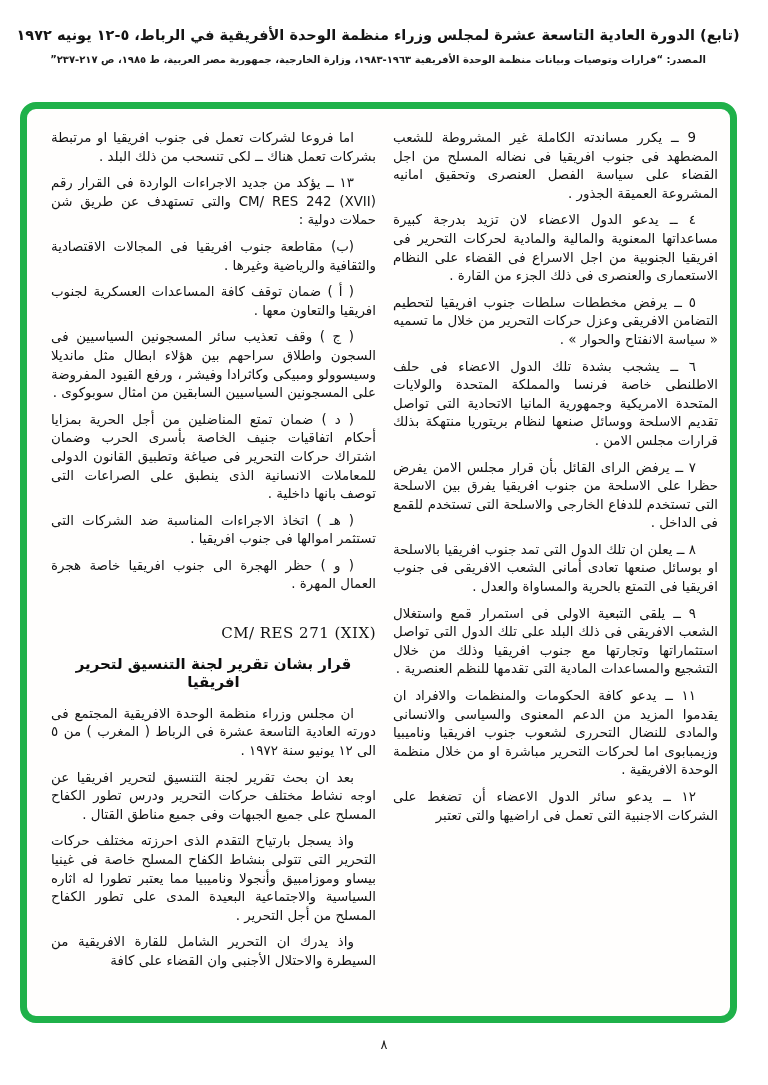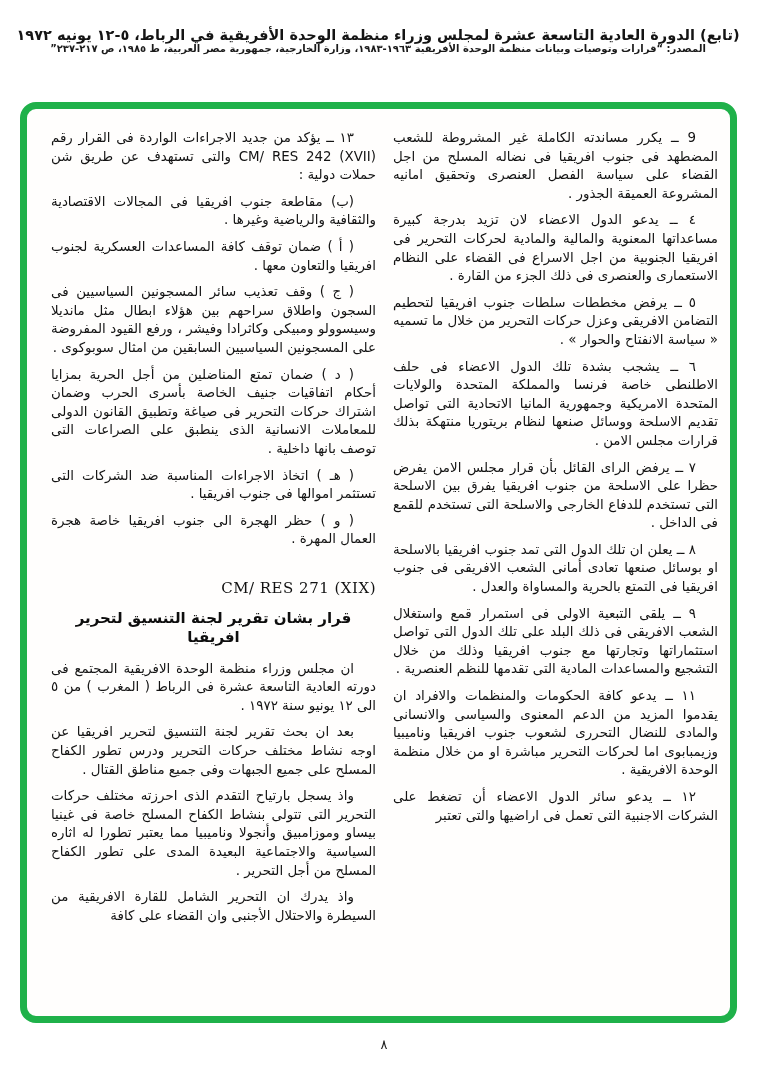--- a/index.html
+++ b/index.html
@@ -5,21 +5,21 @@
   * { margin:0; padding:0; box-sizing:border-box; }
   html,body { width:768px; height:1085px; background:#ffffff; }
   body {
     position:relative;
     font-family:"DejaVu Sans", sans-serif;
     color:#171717;
     overflow:hidden;
   }
   .page-header { position:absolute; top:27px; left:0; width:756px; text-align:center; direction:rtl; }
   .header-title { font-size:14.5px; font-weight:bold; color:#141414; }
-  .source-line { font-size:10px; font-weight:bold; color:#1a1a1a; }
+  .source-line { margin-top:11px; font-size:10px; font-weight:bold; color:#1a1a1a; }
   .frame {
     position:absolute; left:20px; top:102px; width:717px; height:921px;
     border:7px solid #1fb14a; border-radius:16px; background:#fffefd;
   }
   .columns {
     display:flex; direction:rtl; gap:17px;
     padding:20px 12px 0 24px; height:100%;
   }
   .col {
     flex:1; direction:rtl; text-align:justify;
@@ -54,20 +54,21 @@
       <p class="para">٥ ــ يرفض مخططات سلطات جنوب افريقيا لتحطيم التضامن الافريقى وعزل حركات التحرير من خلال ما تسميه « سياسة الانفتاح والحوار » .</p>
       <p class="para">٦ ــ يشجب بشدة تلك الدول الاعضاء فى حلف الاطلنطى خاصة فرنسا والمملكة المتحدة والولايات المتحدة الامريكية وجمهورية المانيا الاتحادية التى تواصل تقديم الاسلحة ووسائل صنعها لنظام بريتوريا منتهكة بذلك قرارات مجلس الامن .</p>
       <p class="para">٧ ــ يرفض الراى القائل بأن قرار مجلس الامن يفرض حظرا على الاسلحة من جنوب افريقيا يفرق بين الاسلحة التى تستخدم للدفاع الخارجى والاسلحة التى تستخدم للقمع فى الداخل .</p>
       <p class="para">٨ ــ يعلن ان تلك الدول التى تمد جنوب افريقيا بالاسلحة او بوسائل صنعها تعادى أمانى الشعب الافريقى فى جنوب افريقيا فى التمتع بالحرية والمساواة والعدل .</p>
       <p class="para">٩ ــ يلقى التبعية الاولى فى استمرار قمع واستغلال الشعب الافريقى فى ذلك البلد على تلك الدول التى تواصل استثماراتها وتجارتها مع جنوب افريقيا وذلك من خلال التشجيع والمساعدات المادية التى تقدمها للنظم العنصرية .</p>
       <p class="para">١١ ــ يدعو كافة الحكومات والمنظمات والافراد ان يقدموا المزيد من الدعم المعنوى والسياسى والانسانى والمادى للنضال التحررى لشعوب جنوب افريقيا وناميبيا وزيمبابوى اما لحركات التحرير مباشرة او من خلال منظمة الوحدة الافريقية .</p>
       <p class="para">١٢ ــ يدعو سائر الدول الاعضاء أن تضغط على الشركات الاجنبية التى تعمل فى اراضيها والتى تعتبر</p>
     </div>
 
     <div class="col">
+      <p class="para">اما فروعا لشركات تعمل فى جنوب افريقيا او مرتبطة بشركات تعمل هناك ــ لكى تنسحب من ذلك البلد .</p>
       <p class="para">١٣ ــ يؤكد من جديد الاجراءات الواردة فى القرار رقم CM/ RES 242 (XVII) والتى تستهدف عن طريق شن حملات دولية :</p>
       <p class="para">(ب) مقاطعة جنوب افريقيا فى المجالات الاقتصادية والثقافية والرياضية وغيرها .</p>
       <p class="para">( أ ) ضمان توقف كافة المساعدات العسكرية لجنوب افريقيا والتعاون معها .</p>
       <p class="para">( ج ) وقف تعذيب سائر المسجونين السياسيين فى السجون واطلاق سراحهم بين هؤلاء ابطال مثل مانديلا وسيسوولو ومبيكى وكاثرادا وفيشر ، ورفع القيود المفروضة على المسجونين السياسيين السابقين من امثال سوبوكوى .</p>
       <p class="para">( د ) ضمان تمتع المناضلين من أجل الحرية بمزايا أحكام اتفاقيات جنيف الخاصة بأسرى الحرب وضمان اشتراك حركات التحرير فى صياغة وتطبيق القانون الدولى للمعاملات الانسانية الذى ينطبق على الصراعات التى توصف بانها داخلية .</p>
       <p class="para">( هـ ) اتخاذ الاجراءات المناسبة ضد الشركات التى تستثمر اموالها فى جنوب افريقيا .</p>
       <p class="para">( و ) حظر الهجرة الى جنوب افريقيا خاصة هجرة العمال المهرة .</p>
       <p class="res-number">CM/ RES 271 (XIX)</p>
       <p class="res-title">قرار بشان تقرير لجنة التنسيق لتحرير افريقيا</p>
       <p class="para">ان مجلس وزراء منظمة الوحدة الافريقية المجتمع فى دورته العادية التاسعة عشرة فى الرباط ( المغرب ) من ٥ الى ١٢ يونيو سنة ١٩٧٢ .</p>

